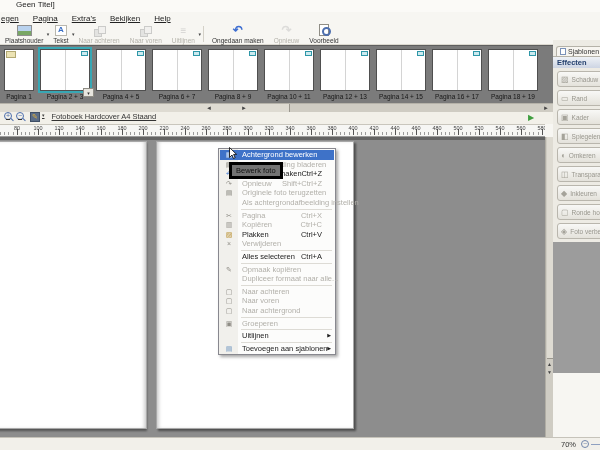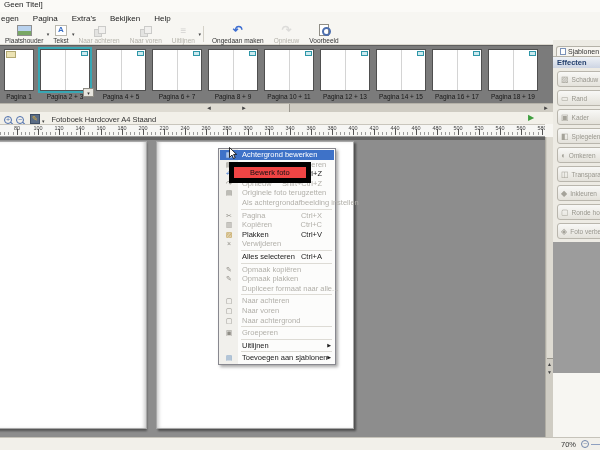--- a/index.html
+++ b/index.html
@@ -1,23 +1,23 @@
 <!DOCTYPE html>
 <html><head>
 <meta charset="utf-8">
 <style>
   html,body{margin:0;padding:0;}
   body{width:600px;height:450px;overflow:hidden;background:#f7f6f2;}
   *{box-sizing:border-box;}
   .app{position:relative;width:600px;height:450px;font-family:"Liberation Sans",sans-serif;background:#f7f6f2;overflow:hidden;}
 
   
-  .titlebar{position:absolute;left:0;top:0;width:100%;height:12px;font-size:8px;color:#222;padding-left:4px;background:#fbfaf7;}
+  .titlebar{position:absolute;left:0;top:0;width:100%;height:12px;font-size:8px;color:#222;padding-left:16px;background:#fbfaf7;}
   .menubar{position:absolute;left:0;top:12px;width:100%;height:12px;display:flex;align-items:center;font-size:8px;color:#222;}
-  .menu-item{padding:0 7px;}
+  .menu-item{padding:0 7px;text-decoration:underline;}
   .menu-item:first-child{padding-left:1px;}
   .toolbar{position:absolute;left:0;top:24px;width:100%;height:21px;display:flex;align-items:center;border-bottom:1px solid #dcd9d0;background:#f7f6f2;}
   .tb-btn{position:relative;display:flex;flex-direction:column;align-items:center;justify-content:center;height:20px;padding:0 5px;font-size:6.5px;color:#333;}
   .tb-btn.disabled{color:#b4b2aa;}
   .tb-btn.disabled .tb-icon{opacity:.45;filter:grayscale(1);}
   .tb-icon{height:12px;display:flex;align-items:center;justify-content:center;}
   .tb-label{margin-top:1px;white-space:nowrap;}
   .tb-dd{position:absolute;right:-1px;bottom:7px;font-size:5px;color:#444;}
   .tb-sep{width:1px;height:16px;background:#d4d1c8;margin:0 3px;}
   .tbicon-image{width:15px;height:11px;border:1px solid #8f8f8f;background:linear-gradient(#b9d2ee 0 55%,#79a765 55% 100%);}
@@ -44,21 +44,21 @@
   .tlabel{font-size:6.5px;color:#161616;margin-top:2px;white-space:nowrap;}
   .thumb.selected .tbox{outline:2px solid #38a7b4;}
   .tdd{position:absolute;right:-4px;bottom:3px;width:11px;height:9px;background:#e8e6df;border:1px solid #8f8d85;font-size:5px;line-height:8px;text-align:center;color:#333;}
 
   
   .strip-scroll{position:absolute;left:0;top:103px;width:553px;height:9px;background:#cfccc3;border-top:1px solid #b5b2a9;}
   .ss-thumb{position:absolute;left:0;top:0;width:290px;height:8px;background:#dedbd2;border-right:1px solid #9a978e;}
   .ss-arr{position:absolute;top:0;font-size:6px;line-height:9px;color:#444;}
 
   
-  .docbar{position:absolute;left:0;top:112px;width:553px;height:12px;background:#f2f0e9;display:flex;align-items:flex-end;font-size:7.5px;color:#333;}
+  .docbar{position:absolute;left:0;top:112px;width:553px;height:12px;background:#f2f0e9;display:flex;align-items:flex-start;font-size:7.5px;color:#333;text-decoration:underline;}
   .mag{width:8px;height:8px;border:1px solid #4d6fae;border-radius:50%;position:relative;margin-left:4px;color:#4d6fae;font-size:7px;line-height:6px;text-align:center;}
   .mag::after{content:'';position:absolute;width:4px;height:1px;background:#4d6fae;transform:rotate(45deg);right:-3px;bottom:-1px;}
   .mag.in::before{content:"+";}
   .mag.out::before{content:"−";}
   .bgtool{width:10px;height:10px;background:#5a6c86;border:1px solid #3e4e66;margin-left:6px;position:relative;}
   .bgtool::after{content:"✎";position:absolute;color:#e3b23a;font-size:7px;left:1px;top:0;}
   .docbar .dd{font-size:5px;color:#444;margin-left:2px;}
   .doc-title{margin-left:7px;white-space:nowrap;}
   .next-arrow{position:absolute;left:528px;top:1px;color:#3f9e3f;font-size:8px;line-height:10px;}
   .ruler{position:absolute;left:0;top:124px;width:545px;height:13px;background:#f6f6f4;border-top:1px solid #c9c6bd;border-bottom:1px solid #9a9a9a;overflow:hidden;}
@@ -107,21 +107,21 @@
   .cmenu{position:absolute;left:218px;top:148px;width:118px;background:linear-gradient(to right,#f1f0ec 0,#f1f0ec 19px,#fcfcfb 19px);border:1px solid #88888f;box-shadow:2px 2px 3px rgba(0,0,0,.35);padding:1px;z-index:5;}
   .cm-item{position:relative;height:9.6px;line-height:9.6px;font-size:7.5px;color:#1c1c1c;padding-left:22px;white-space:nowrap;}
   .cm-item.disabled{color:#b2b0aa;}
   .cm-item.highlight{background:#3e72c8;color:#fff;}
   .cm-icon{position:absolute;left:2px;top:0;width:14px;text-align:center;font-size:7px;color:#8f8d86;}
   .cm-item.highlight .cm-icon{color:#dce8fa;}
   .cm-shortcut{position:absolute;right:12px;top:0;}
   .cm-sub{position:absolute;right:3px;top:0;font-size:5px;}
   .cm-sep{height:1px;background:#dddbd5;margin:1px 2px 1px 21px;}
 
-  .tooltip{position:absolute;left:229px;top:162px;background:#ef4444;border:5px solid #000000;font-size:7.5px;color:#111;padding:1px 16px;z-index:6;white-space:nowrap;}
+  .tooltip{position:absolute;left:229px;top:162px;background:#737373;border:3px solid #000000;font-size:7.5px;color:#111;padding:1px 4px;z-index:6;white-space:nowrap;}
   .cursor{position:absolute;left:229px;top:147px;z-index:7;}
 </style>
 </head>
 <body>
 
 <div class="app">
   <div class="titlebar">
     <span>Geen Titel]</span>
   </div>
   <div class="menubar" id="menubar">
@@ -296,21 +296,20 @@
       <div class="cm-item disabled"><span class="cm-icon"></span><span class="cm-label">Als achtergrondafbeelding instellen</span></div>
       <div class="cm-sep"></div>
       <div class="cm-item disabled"><span class="cm-icon">✂</span><span class="cm-label">Pagina</span><span class="cm-shortcut">Ctrl+X</span></div>
       <div class="cm-item disabled"><span class="cm-icon">▥</span><span class="cm-label">Kopiëren</span><span class="cm-shortcut">Ctrl+C</span></div>
       <div class="cm-item enabled"><span class="cm-icon" style="color: rgb(185, 143, 46);">▨</span><span class="cm-label">Plakken</span><span class="cm-shortcut">Ctrl+V</span></div>
       <div class="cm-item disabled"><span class="cm-icon">×</span><span class="cm-label">Verwijderen</span></div>
       <div class="cm-sep"></div>
       <div class="cm-item enabled"><span class="cm-icon"></span><span class="cm-label">Alles selecteren</span><span class="cm-shortcut">Ctrl+A</span></div>
       <div class="cm-sep"></div>
       <div class="cm-item disabled"><span class="cm-icon">✎</span><span class="cm-label">Opmaak kopiëren</span></div>
-      <div class="cm-item disabled"><span class="cm-icon">✎</span><span class="cm-label">Opmaak plakken</span></div>
       <div class="cm-item disabled"><span class="cm-icon"></span><span class="cm-label">Dupliceer formaat naar alle...</span></div>
       <div class="cm-sep"></div>
       <div class="cm-item disabled"><span class="cm-icon">▢</span><span class="cm-label">Naar achteren</span></div>
       <div class="cm-item disabled"><span class="cm-icon">▢</span><span class="cm-label">Naar voren</span></div>
       <div class="cm-item disabled"><span class="cm-icon">▢</span><span class="cm-label">Naar achtergrond</span></div>
       <div class="cm-sep"></div>
       <div class="cm-item disabled"><span class="cm-icon">▣</span><span class="cm-label">Groeperen</span></div>
       <div class="cm-sep"></div>
       <div class="cm-item enabled"><span class="cm-icon"></span><span class="cm-label">Uitlijnen</span><span class="cm-sub">▶</span></div>
       <div class="cm-sep"></div>

